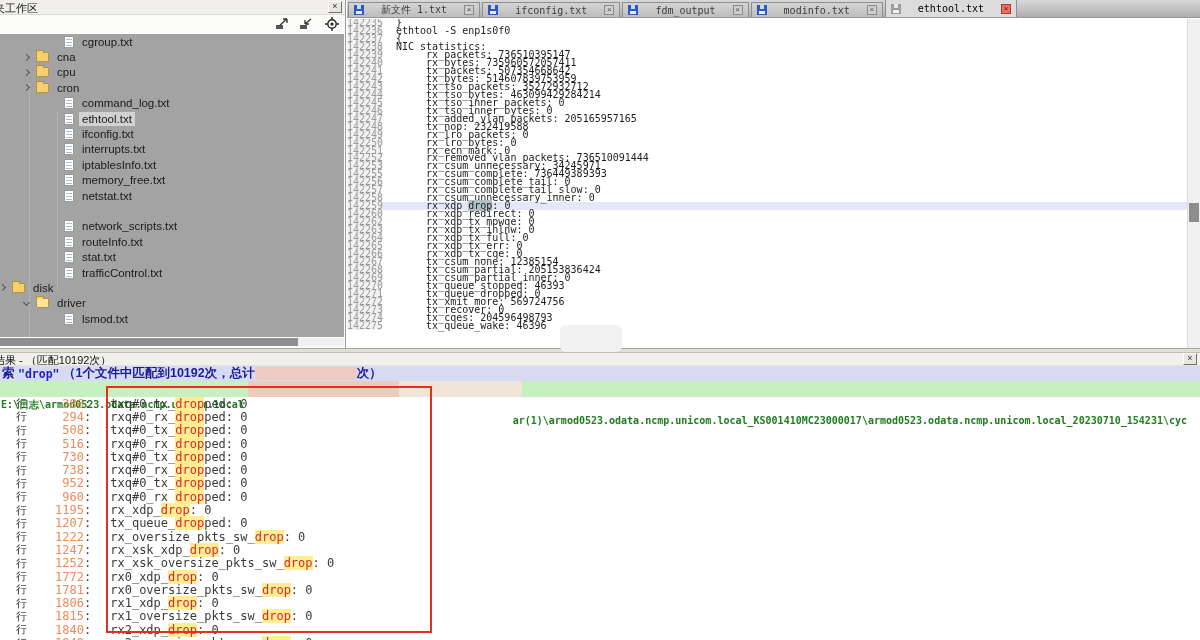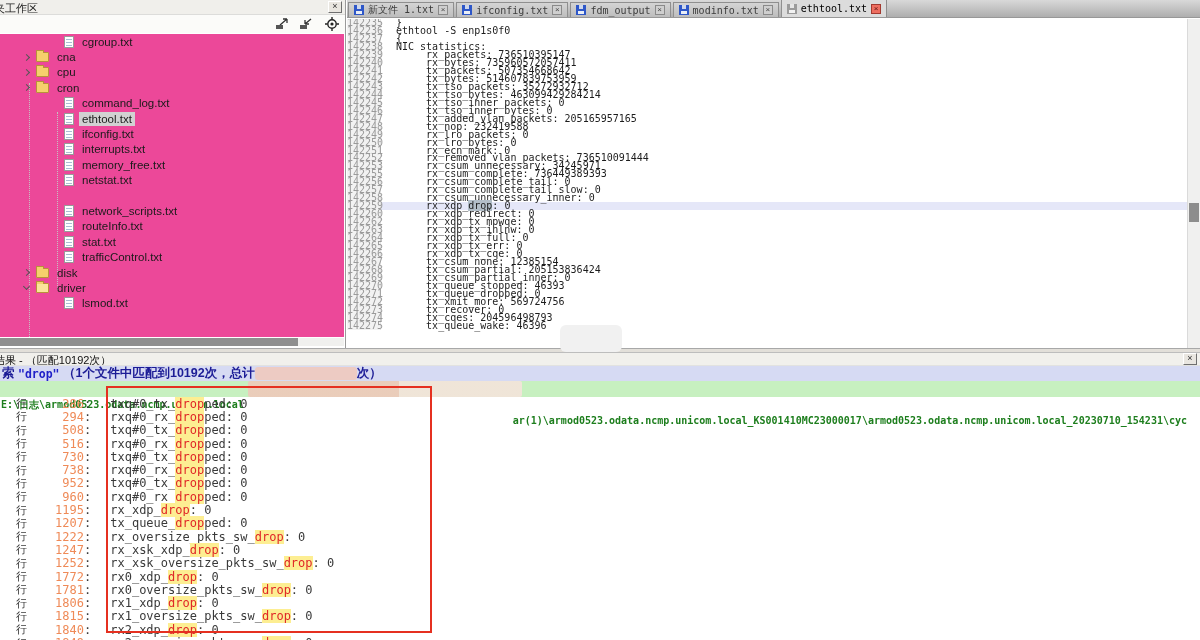--- a/index.html
+++ b/index.html
@@ -12,21 +12,21 @@
         border-right:1px solid #9a9a9a; }
   .ws-title { position:relative; height:15px; background:#f0efeb; border-bottom:1px solid #dcdcda; overflow:hidden; }
   .ws-title-text { position:absolute; left:-6px; top:1px; font-size:11px; color:#1a1a1a; white-space:nowrap; }
   .btn3d { position:absolute; width:14px; height:12px; background:#e9e6e0;
            border:1px solid; border-color:#ffffff #6f6f6f #6f6f6f #ffffff;
            font-size:9px; line-height:9px; text-align:center; color:#333; cursor:default; }
   .ws-close { right:3px; top:1px; }
   .ws-toolbar { position:relative; height:18px; background:#fbfbf9; }
   .tbico { position:absolute; top:2px; width:17px; height:14px; }
   .tree { position:absolute; top:34px; left:0; right:1px; bottom:11px; overflow:hidden;
-          font-size:11.5px; color:#1a1a1a; background:#ec4899; }
+          font-size:11.5px; color:#1a1a1a; background:#a3a3a3; }
   .guide { position:absolute; width:0; border-left:1px dotted #c3c3c3; }
   .trow { position:relative; height:15.4px; display:flex; align-items:center; white-space:nowrap; }
   .chev { width:5px; height:5px; border-right:1.4px solid #555; border-bottom:1.4px solid #555;
           margin-right:7px; flex:none; }
   .chev.closed { transform:rotate(-45deg); }
   .chev.open   { transform:rotate(45deg); margin-top:-2px; }
   .chev-sp { width:12px; flex:none; }
   .fico { width:13px; height:10px; background:#f6d06c; border:1px solid #b8923a; border-radius:1px;
           position:relative; margin-right:5px; flex:none; }
   .fico::before { content:""; position:absolute; top:-3px; left:-1px; width:6px; height:2px;
@@ -38,21 +38,21 @@
                   background:repeating-linear-gradient(to bottom,#a9bdd6 0,#a9bdd6 1px,transparent 1px,transparent 3px); }
   .tlab { padding:0 3px; line-height:14px; }
   .tlab.sel { background:#d2d2d2; }
   .hscroll { position:absolute; left:0; bottom:2px; height:8px; width:344px; background:#f0f0ee; }
   .hthumb { position:absolute; left:0; top:0; height:8px; width:298px; background:#8f8f8f; }
 
   
   .ed { position:absolute; left:347px; top:0; right:0; height:348px; background:#fff; }
   .tabbar { position:relative; height:18px; background:linear-gradient(#d9d9d9,#aeaeae);
             border-bottom:1px solid #989898; display:flex; align-items:flex-end; padding-left:1px; }
-  .tab { height:15px; display:flex; align-items:center; gap:4px; padding:4px 5px;
+  .tab { height:15px; display:flex; align-items:center; gap:17px; padding:4px 5px;
          background:linear-gradient(#d4d4d4,#bdbdbd); border:1px solid #8f8f8f; border-bottom:none;
          margin-right:2px; font-family:"DejaVu Sans Mono", monospace; font-size:10px; color:#3c3c3c;
          white-space:nowrap; }
   .tab.active { height:18px; background:#dcdcdc; color:#000; }
   .floppy { width:10px; height:10px; background:#2e57c8; position:relative; flex:none; }
   .floppy::before { content:""; position:absolute; left:3px; top:0; width:4px; height:4px; background:#cdd7eb; }
   .floppy::after  { content:""; position:absolute; left:2px; bottom:1px; width:6px; height:3px; background:#e9eef6; }
   .tab.active .floppy { background:#9b9b9b; }
   .tab.active .floppy::before { background:#e6e6e6; }
   .tab.active .floppy::after  { background:#f2f2f2; }
@@ -178,20 +178,25 @@
           <span class="tlab">ifconfig.txt</span>
         </div>
         <div class="trow" style="padding-left: 52px;">
           <span class="chev-sp"></span>
           <span class="dico"></span>
           <span class="tlab">interrupts.txt</span>
         </div>
         <div class="trow" style="padding-left: 52px;">
           <span class="chev-sp"></span>
           <span class="dico"></span>
+          <span class="tlab">iptablesInfo.txt</span>
+        </div>
+        <div class="trow" style="padding-left: 52px;">
+          <span class="chev-sp"></span>
+          <span class="dico"></span>
           <span class="tlab">memory_free.txt</span>
         </div>
         <div class="trow" style="padding-left: 52px;">
           <span class="chev-sp"></span>
           <span class="dico"></span>
           <span class="tlab">netstat.txt</span>
         </div>
         <div class="trow" style="padding-left: 52px;">
           <span class="chev-sp"></span>
         </div>
@@ -208,21 +213,21 @@
         <div class="trow" style="padding-left: 52px;">
           <span class="chev-sp"></span>
           <span class="dico"></span>
           <span class="tlab">stat.txt</span>
         </div>
         <div class="trow" style="padding-left: 52px; text-align: right;">
           <span class="chev-sp"></span>
           <span class="dico"></span>
           <span class="tlab">trafficControl.txt</span>
         </div>
-        <div class="trow" style="padding-left: 24px;">
+        <div class="trow" style="">
           <span class="chev closed"></span>
           <span class="fico"></span>
           <span class="tlab">disk</span>
         </div>
         <div class="trow" style="padding-left: 24px;">
           <span class="chev open"></span>
           <span class="fico open"></span>
           <span class="tlab">driver</span>
         </div>
         <div class="trow" style="padding-left: 52px;">

